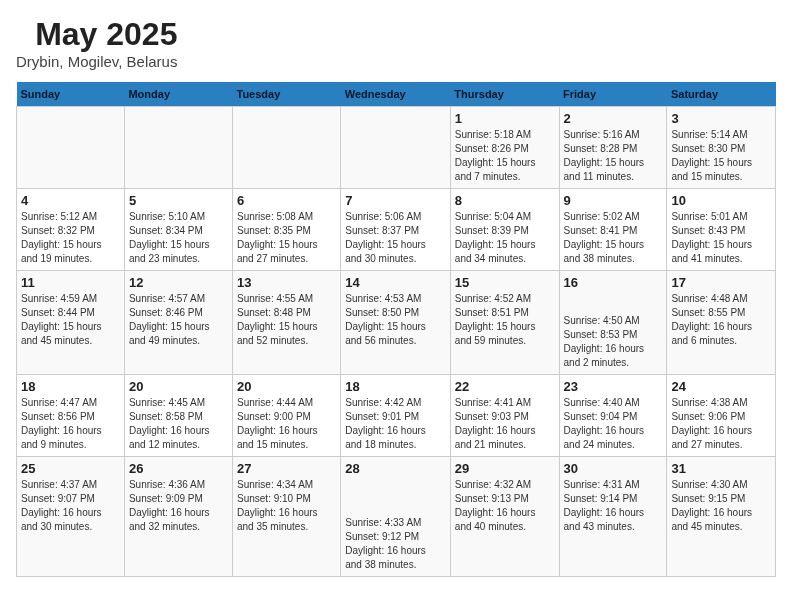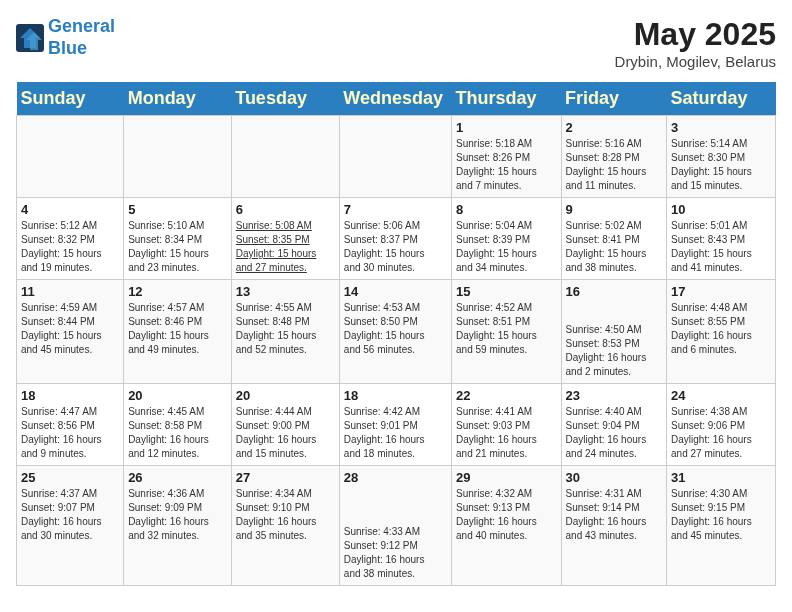--- a/index.html
+++ b/index.html
@@ -46,24 +46,24 @@
       font-size: 15px;
       color: #444;
     }
     table {
       width: 100%;
       border-collapse: collapse;
       font-size: 11px;
     }
     thead tr th {
       background: #2a7fc1;
-      color: #fef9c3;
+      color: #0f172a;
       padding: 6px 4px;
       text-align: left;
-      font-size: 18px;
+      font-size: 11px;
       font-weight: bold;
     }
     tbody tr td {
       border: 1px solid #ccc;
       vertical-align: top;
       padding: 4px;
       width: 113px;
       min-height: 80px;
       background: #fff;
     }
@@ -83,31 +83,20 @@
       line-height: 1.4;
     }
     td.empty {
       background: #fff;
     }
   </style>
 </head>
 <body>
 
 <div class="header">
-  <div class="logo">
-    <svg class="logo-icon" viewBox="0 0 28 28">
-      <rect x="0" y="0" width="28" height="28" fill="#1a3a5c" rx="3"></rect>
-      <polygon points="14,4 24,14 20,14 20,24 8,24 8,14 4,14" fill="#2a7fc1"></polygon>
-      <polygon points="18,8 26,16 22,16 22,26 14,26 14,16 10,16" fill="#4a9fd4" opacity="0.7"></polygon>
-    </svg>
-    <div class="logo-text">
-      <div><span>General</span></div>
-      <div><span style="color:#2a7fc1">Blue</span></div>
-    </div>
-  </div>
   <div class="title-block">
     <div class="month-title">May 2025</div>
     <div class="subtitle">Drybin, Mogilev, Belarus</div>
   </div>
 </div>
 
 <table>
   <thead>
     <tr>
     <th>Sunday</th>
@@ -157,21 +146,21 @@
         </td>
         <td>
           <span class="day-num">5</span>
           <div class="day-info" style="white-space: pre-line;">Sunrise: 5:10 AM
 Sunset: 8:34 PM
 Daylight: 15 hours
 and 23 minutes.</div>
         </td>
         <td>
           <span class="day-num">6</span>
-          <div class="day-info" style="white-space: pre-line; text-decoration: underline;">Sunrise: 5:08 AM
+          <div class="day-info" style="white-space: pre-line;">Sunrise: 5:08 AM
 Sunset: 8:35 PM
 Daylight: 15 hours
 and 27 minutes.</div>
         </td>
         <td>
           <span class="day-num">7</span>
           <div class="day-info" style="white-space: pre-line;">Sunrise: 5:06 AM
 Sunset: 8:37 PM
 Daylight: 15 hours
 and 30 minutes.</div>

